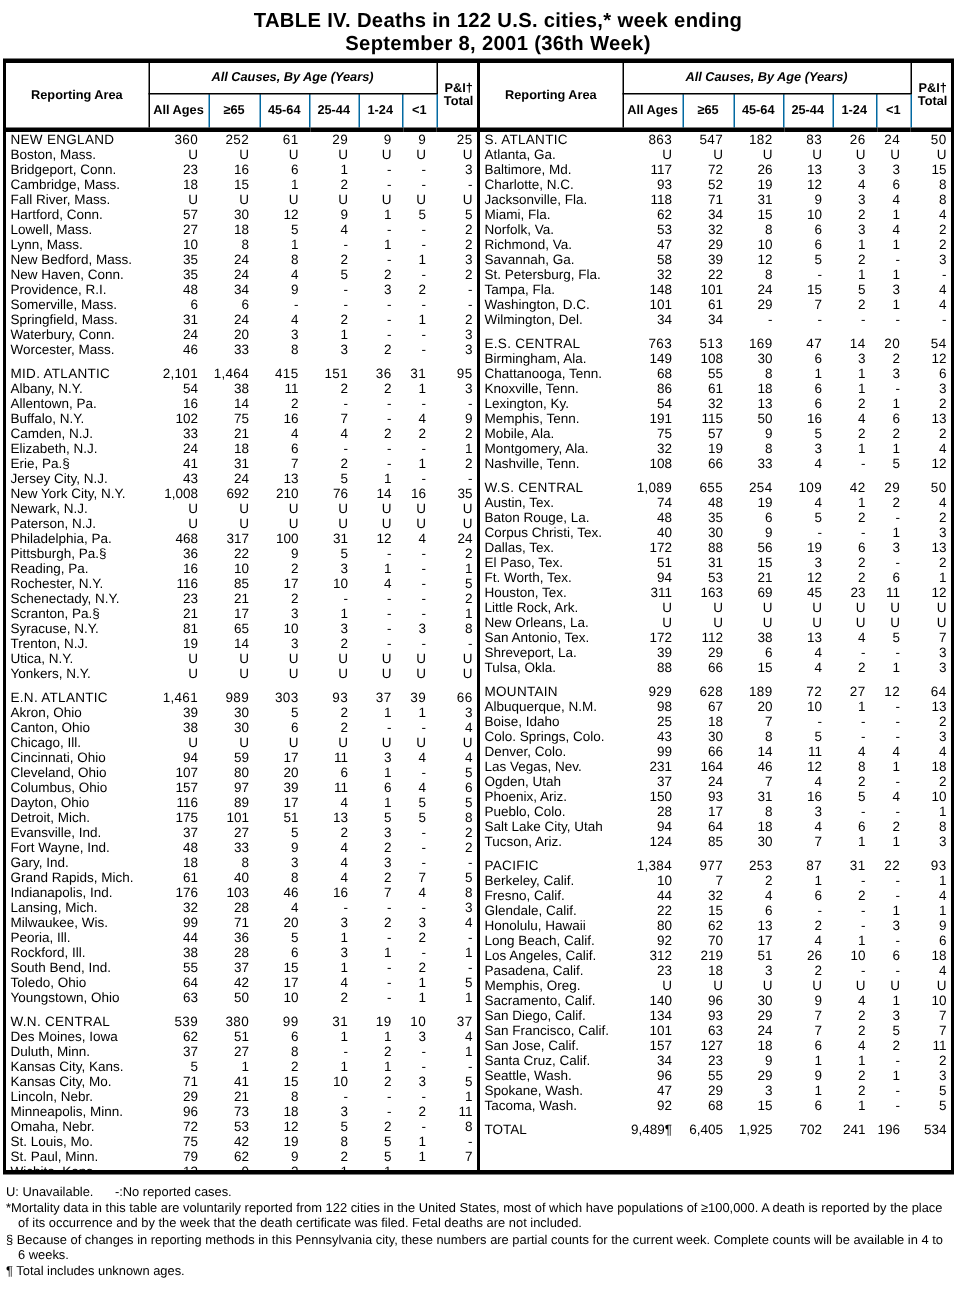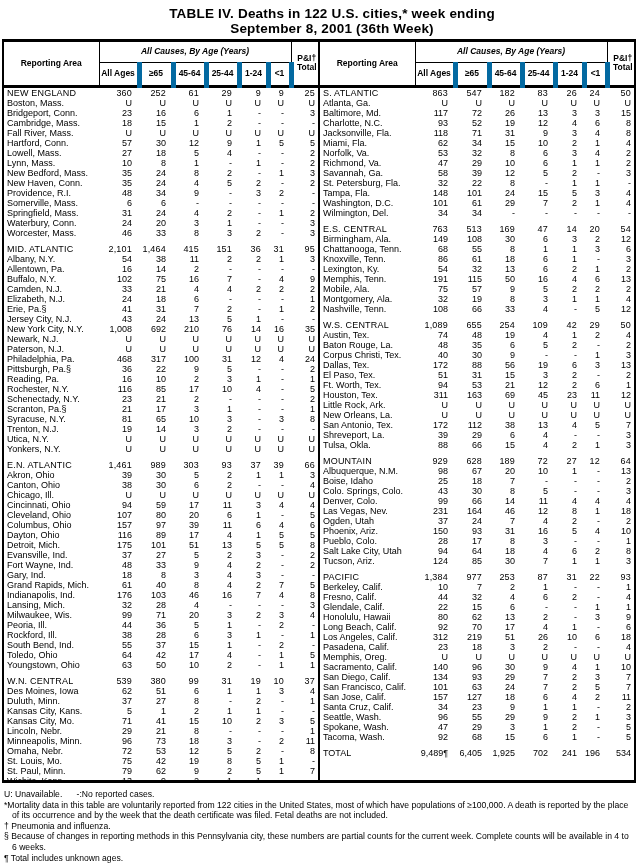--- a/index.html
+++ b/index.html
@@ -37,21 +37,21 @@
   col.c-u1   { width: 23px; }
   col.c-pi   { width: 29px; }
 
   thead th {
     font-size: 8.5px; font-weight: bold; line-height: 9.5px;
     padding: 1px 0; text-align: center; vertical-align: middle;
   }
   th.hdr-area { border-right: 1px solid #000; border-bottom: 3px solid #000; }
   th.hdr-group { border-right: 1px solid #000; border-bottom: 1px solid #000; height: 20px; font-style: italic; }
   th.hdr-pi { border-bottom: 3px solid #000; }
-  tr.sub th { border-right: 5px solid #0369a1; border-bottom: 3px solid #000; height: 24px; }
+  tr.sub th { border-right: 1px solid #0369a1; border-bottom: 3px solid #000; height: 24px; }
 
   tbody td {
     font-size: 9px; line-height: 10px; padding: 0;
     white-space: nowrap; overflow: hidden;
   }
   td.area { text-align: left; padding-left: 3px; }
   td.num  { text-align: right; padding-right: 7px; }
   td.num.pi { padding-right: 5px; }
   tr.section-row td { letter-spacing: .2px; }
   tr.spacer td { height: 6px; line-height: 6px; }
@@ -1482,16 +1482,15 @@
             <td class="num pi">534</td>
           </tr>
         </tbody>
     </table>
   </div>
 </div>
 
 <div class="footnotes" id="footnotes">
     <p>U: Unavailable.&nbsp;&nbsp;&nbsp;&nbsp;&nbsp;&nbsp;-:No reported cases.</p>
     <p>*Mortality data in this table are voluntarily reported from 122 cities in the United States, most of which have populations of ≥100,000. A death is reported by the place of its occurrence and by the week that the death certificate was filed. Fetal deaths are not included.</p>
-    <p>† Pneumonia and influenza.</p>
     <p>§ Because of changes in reporting methods in this Pennsylvania city, these numbers are partial counts for the current week. Complete counts will be available in 4 to 6 weeks.</p>
     <p>¶ Total includes unknown ages.</p>
   </div>
 
 </body></html>

